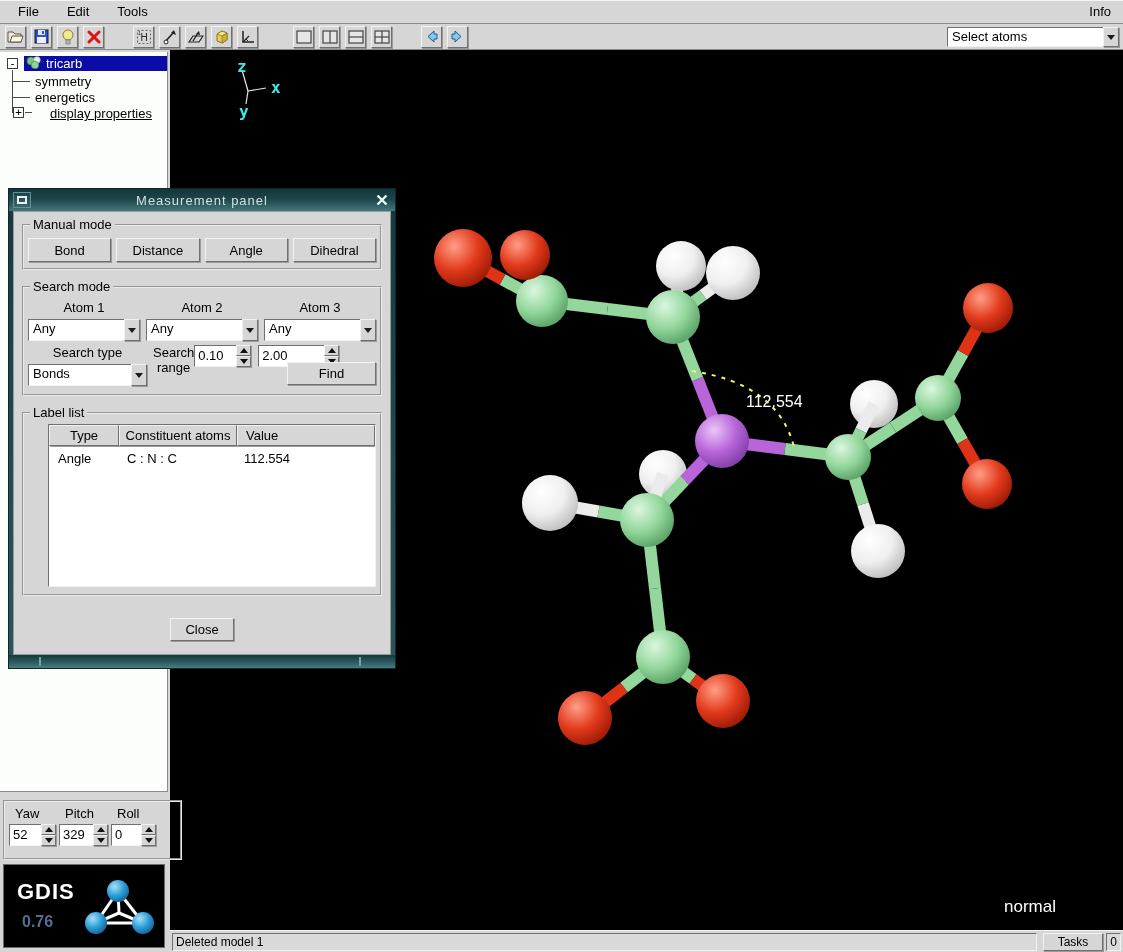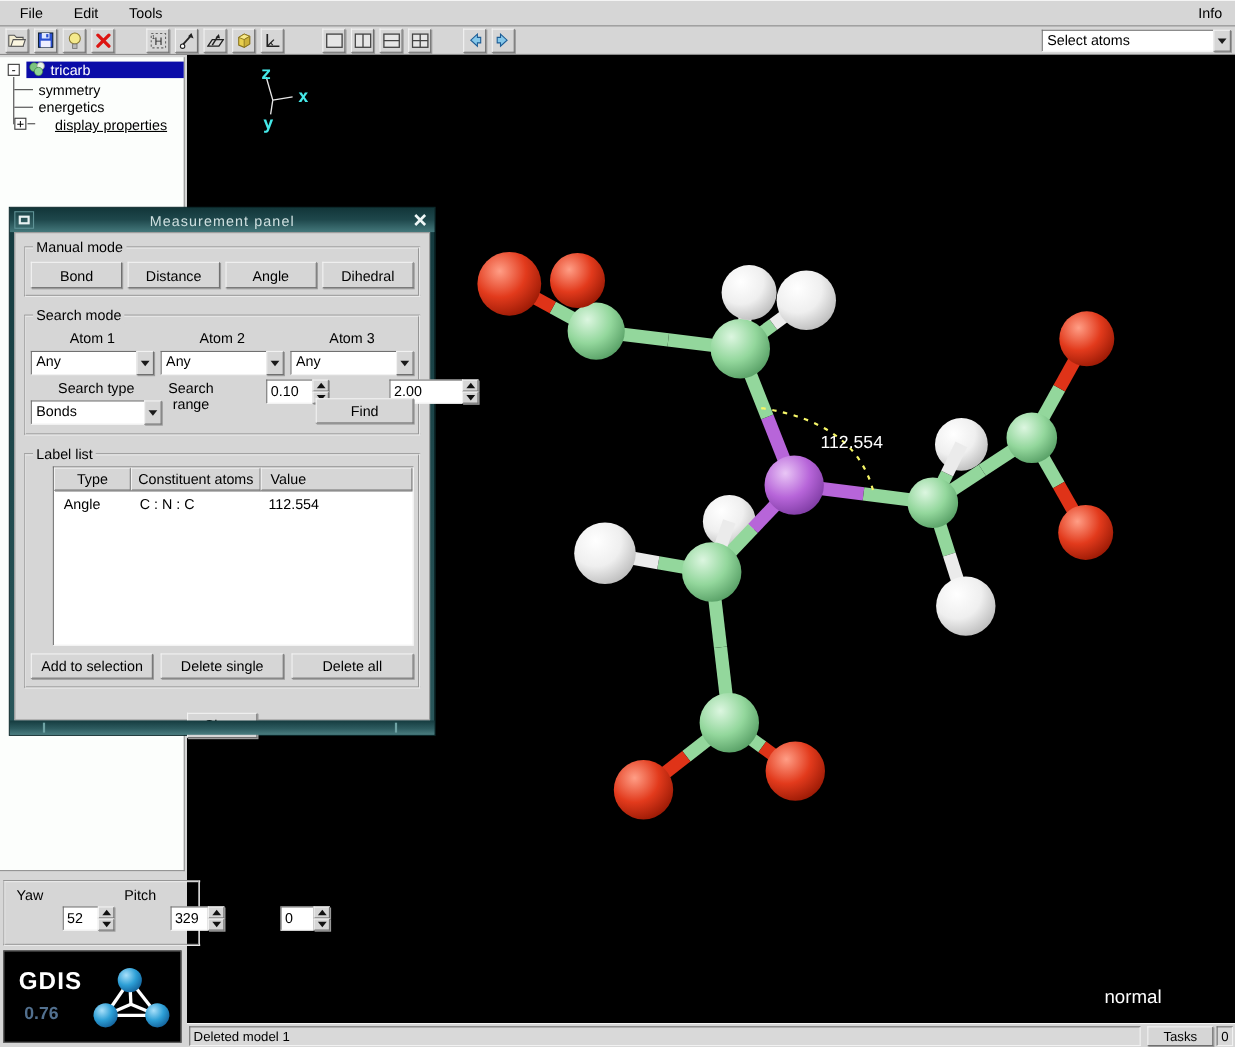--- a/index.html
+++ b/index.html
@@ -47,21 +47,21 @@
   .expander { position:absolute; width:11px; height:11px; background:#fff; border:1px solid #3a3a3a;
     font-size:11px; line-height:9px; text-align:center; font-family:"DejaVu Sans Mono",monospace; }
   .tree-line-v { position:absolute; border-left:1px solid #4a4a4a; }
   .tree-line-h { position:absolute; border-top:1px solid #4a4a4a; }
   .tree-sel { background:#0b0ca8; color:#fff; padding:0 4px 1px 2px; display:flex; align-items:center; }
   
   #orient { position:absolute; left:3px; top:750px; width:179px; height:60px;
     border:2px groove #eaeaea; display:flex; padding:4px 2px 4px 4px; }
   .orient-col { display:flex; flex-direction:column; align-items:flex-start; margin-right:3px; }
   .orient-label { font-size:13px; margin:0 0 3px 6px; }
-  .spin { display:flex; height:22px;margin-left:48px; }
+  .spin { display:flex; height:22px; }
   .spin-entry { background:#fff; border-top:1px solid #707070; border-left:1px solid #707070;
     border-bottom:1px solid #f2f2f2; padding:2px 3px; font-size:13px; }
   .spin-btns { width:15px; display:flex; flex-direction:column; }
   .spin-up, .spin-down { flex:1; display:flex; align-items:center; justify-content:center; }
   .spin-up .t { width:0;height:0;border-left:4px solid transparent;border-right:4px solid transparent;border-bottom:5px solid #111; }
   .spin-down .t { width:0;height:0;border-left:4px solid transparent;border-right:4px solid transparent;border-top:5px solid #111; }
   
   #logo { position:absolute; left:3px; top:814px; width:162px; height:84px;
     background:#000; border:1px solid #6a6a6a; }
   #logo-name { position:absolute; left:13px; top:14px; color:#fff; font-size:22px; font-weight:bold; letter-spacing:1px; }
@@ -547,25 +547,20 @@
             <div class="llist-hcell btn raised" style="width:70px">Type</div>
             <div class="llist-hcell btn raised" style="width:118px">Constituent atoms</div>
             <div class="llist-hcell btn raised" style="flex:1; justify-content:flex-start; padding-left:8px;">Value</div>
           </div>
           <div class="llist-row">
             <div class="llist-cell" style="width:70px; padding-left:9px;">Angle</div>
             <div class="llist-cell" style="width:118px; padding-left:8px;">C : N : C</div>
             <div class="llist-cell" style="flex:1; padding-left:7px;">112.554</div>
           </div>
         </div>
-        <div class="ll-buttons">
-          <div class="btn raised">Add to selection</div>
-          <div class="btn raised">Delete single</div>
-          <div class="btn raised">Delete all</div>
-        </div>
       </div>
 
       <div id="close-row">
         <div id="close-btn" class="btn raised">Close</div>
       </div>
     </div>
 
     <div id="mpanel-grip">
       <div class="grip-notch" style="left:30px"></div>
       <div class="grip-notch" style="right:34px"></div>

